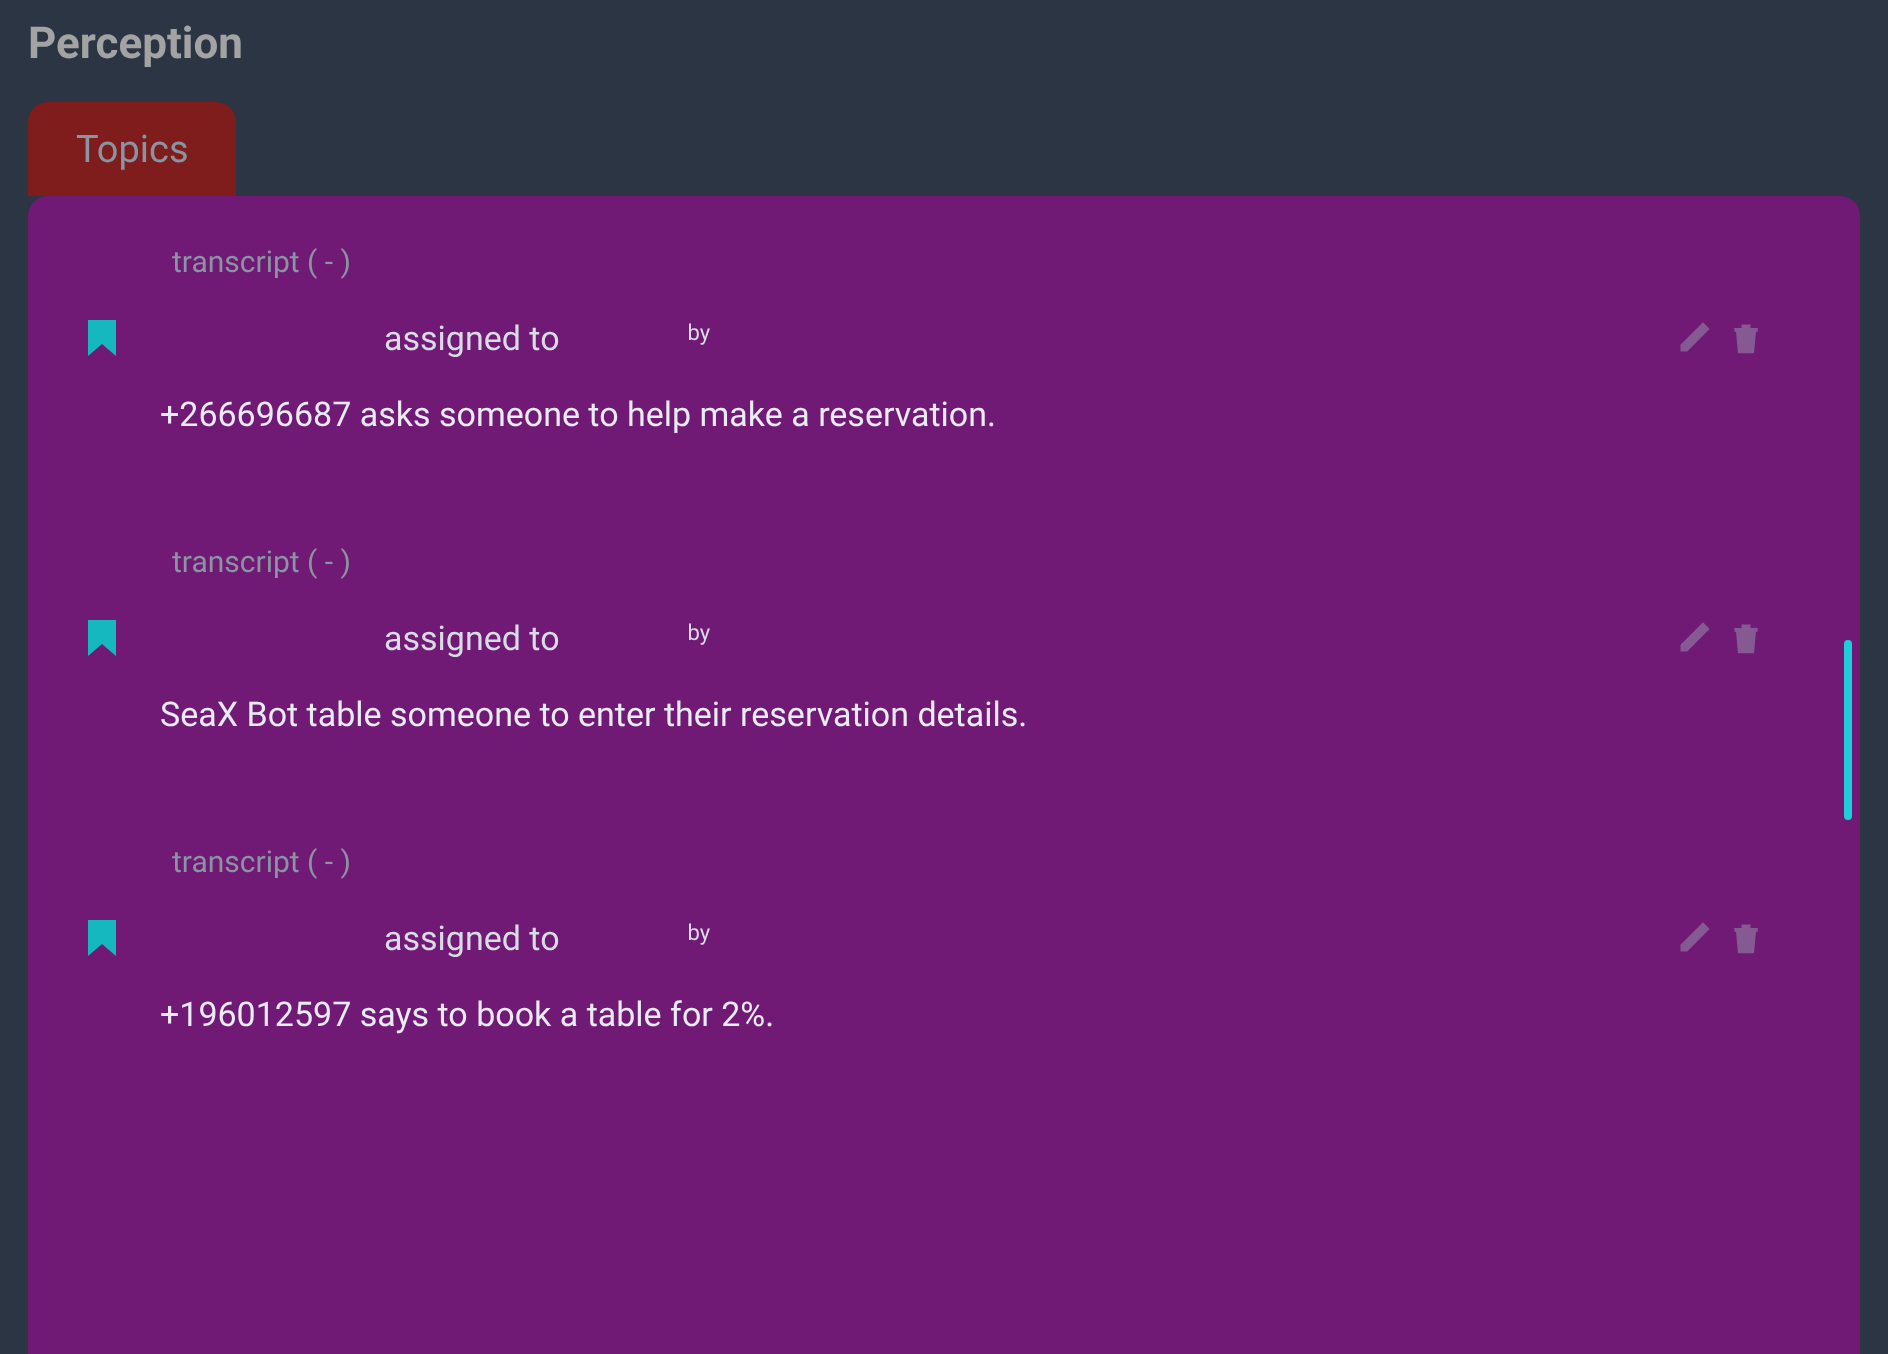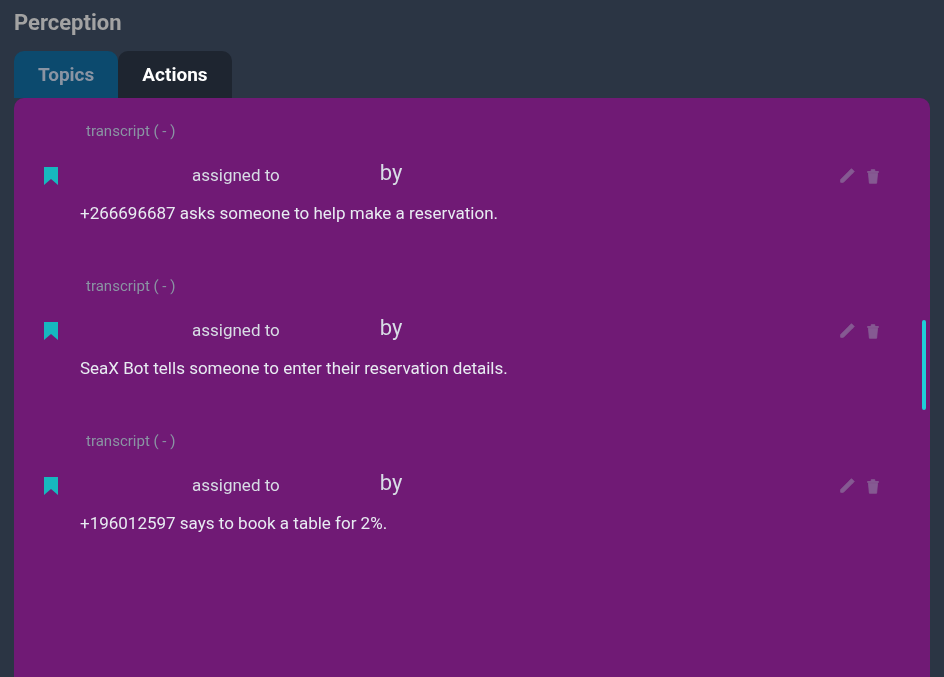--- a/index.html
+++ b/index.html
@@ -26,23 +26,23 @@
       display: flex;
       gap: 0;
     }
     .tab {
       padding: 12px 24px;
       font-size: 19px;
       cursor: pointer;
       border-radius: 10px 10px 0 0;
     }
     .tab.inactive {
-      background-color: #0c4a6e;
+      background-color: #7f1d1d;
       color: #8a94a3;
-      font-weight: 700;
+      font-weight: 400;
     }
     .tab.active {
       background-color: #1e2530;
       color: #ffffff;
       font-weight: 700;
     }
     .content-panel {
       background-color: #701a75;
       border-radius: 10px;
       padding: 10px 0 10px 0;
@@ -55,43 +55,43 @@
       position: relative;
     }
     .item-header-row {
       color: #8a94a3;
       font-size: 15px;
       margin-left: 42px;
       margin-bottom: 20px;
     }
     .item-line {
       display: flex;
-      align-items: flex-end;
+      align-items: flex-start;
       position: relative;
     }
     .bookmark-icon {
       width: 14px;
       height: 18px;
       margin-right: 28px;
       flex-shrink: 0;
     }
     .bookmark-icon svg {
       width: 100%;
       height: 100%;
     }
     .assigned-text {
       color: #d8dde5;
       font-size: 17px;
       
       margin-left: 106px;
     }
     .by-text {
       color: #d8dde5;
-      font-size: 22px;
-      margin-left: 100px;
+      font-size: 11px;
+      margin-left: 64px;
     }
     .action-icons {
       position: absolute;
       right: 18px;
       display: flex;
       gap: 8px;
       align-items: center;
     }
     .icon-btn {
       width: 18px;
@@ -121,21 +121,20 @@
       border-radius: 2px;
     }
   </style>
 </head>
 <body>
 
 <div class="header-title">Perception</div>
 
 <div class="tabs-container">
   <div class="tab inactive">Topics</div>
-  <div class="tab active">Actions</div>
 </div>
 
 <div class="content-panel">
 
   <div class="item-block">
     <div class="item-header-row">transcript ( - )</div>
     <div class="item-line">
       <span class="bookmark-icon">
         <svg viewBox="0 0 14 18">
             <path d="M0 0 H14 V18 L7 12 L0 18 Z" fill="#16b8bf"></path>
@@ -175,21 +174,21 @@
               <path d="M3 14 L13 4 L16 7 L6 17 L3 17 Z M13 4 L15 2 L18 5 L16 7 Z" fill="#a0a8b5"></path>
             </svg>
         </span>
         <span class="icon-btn">
           <svg viewBox="0 0 20 20">
               <path d="M4 5 H16 V6 H4 Z M5 7 H15 L14 18 H6 Z M8 3 H12 V5 H8 Z" fill="#a0a8b5"></path>
             </svg>
         </span>
       </div>
     </div>
-    <div class="item-description">SeaX Bot tells someone to enter their reservation details.</div>
+    <div class="item-description">SeaX Bot table someone to enter their reservation details.</div>
   </div>
 
   <div class="item-block">
     <div class="item-header-row">transcript ( - )</div>
     <div class="item-line">
       <span class="bookmark-icon">
         <svg viewBox="0 0 14 18">
             <path d="M0 0 H14 V18 L7 12 L0 18 Z" fill="#16b8bf"></path>
           </svg>
       </span>

